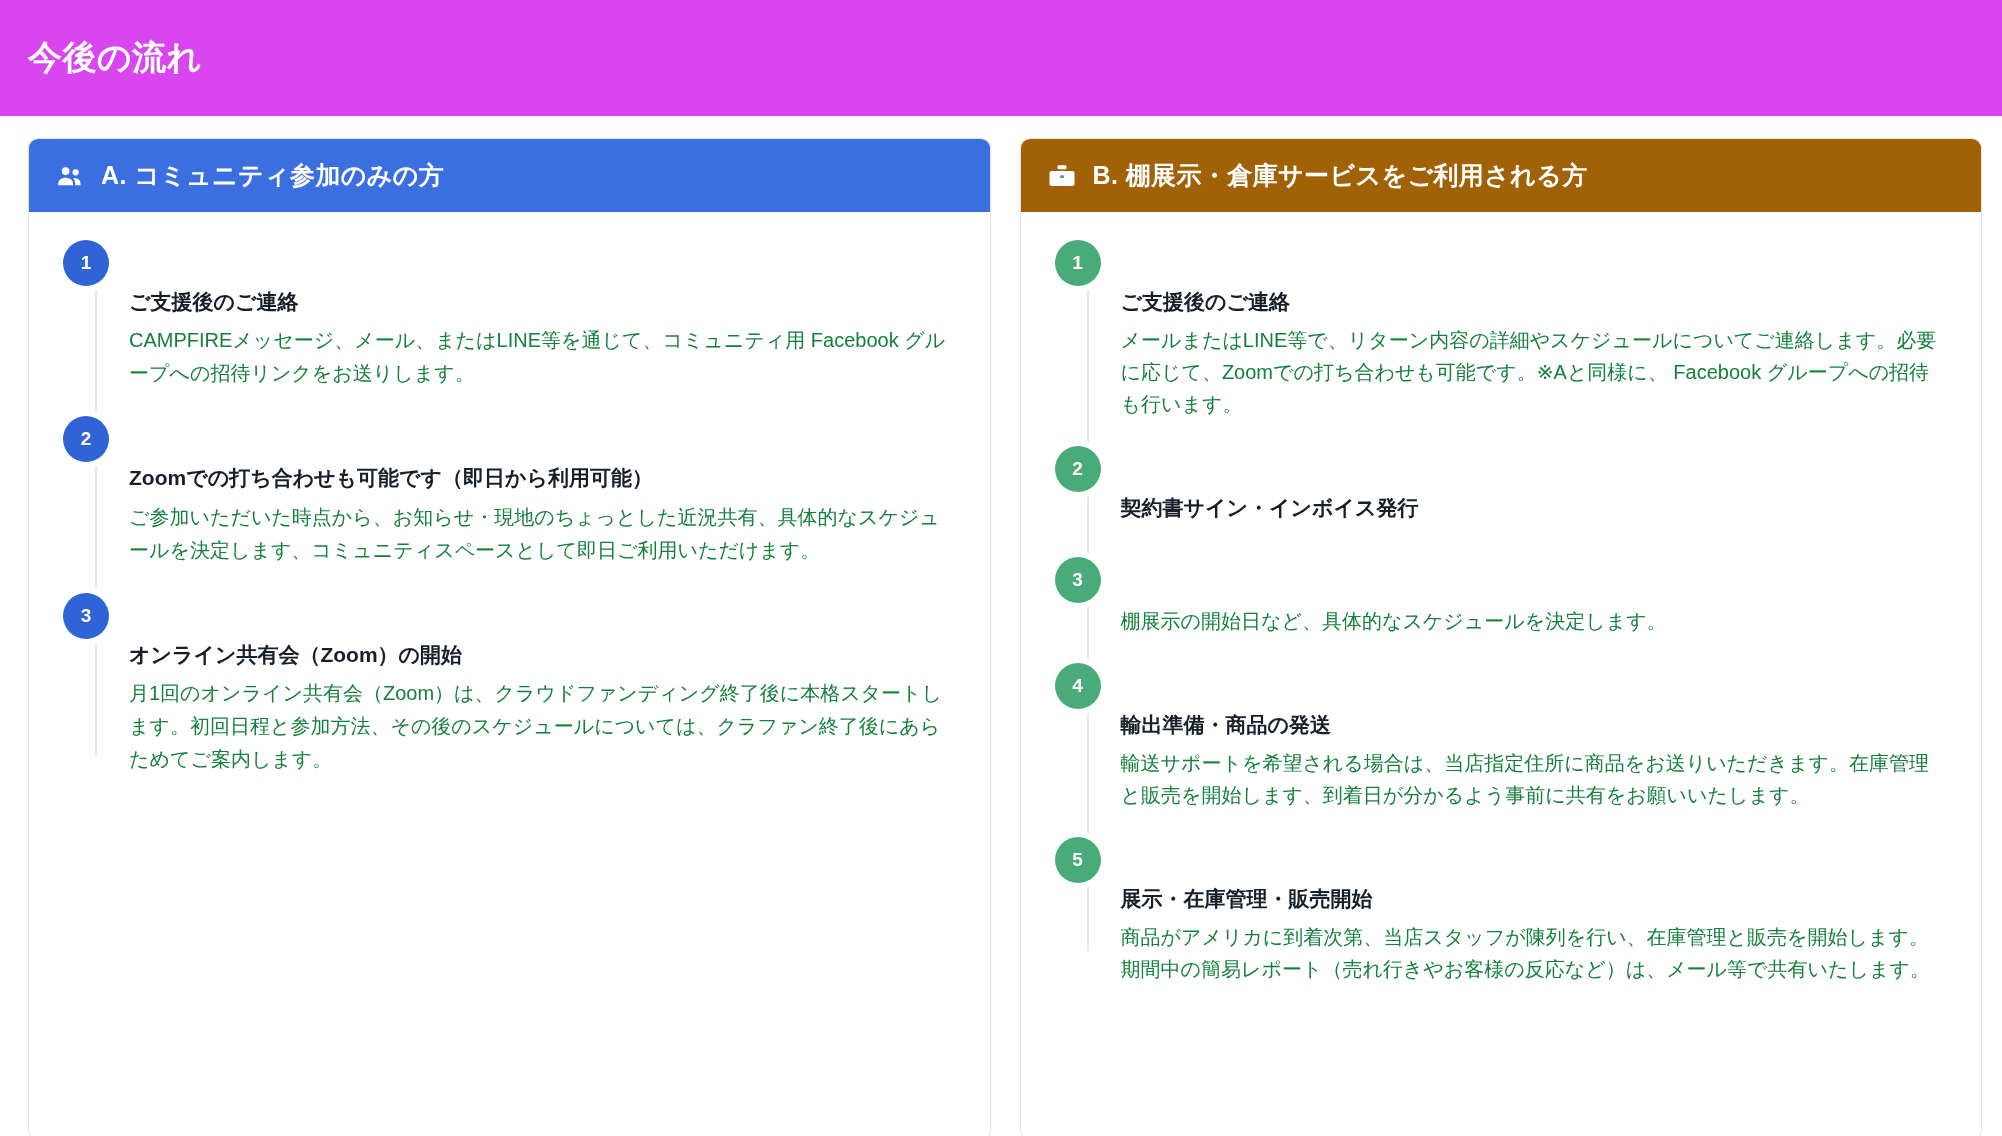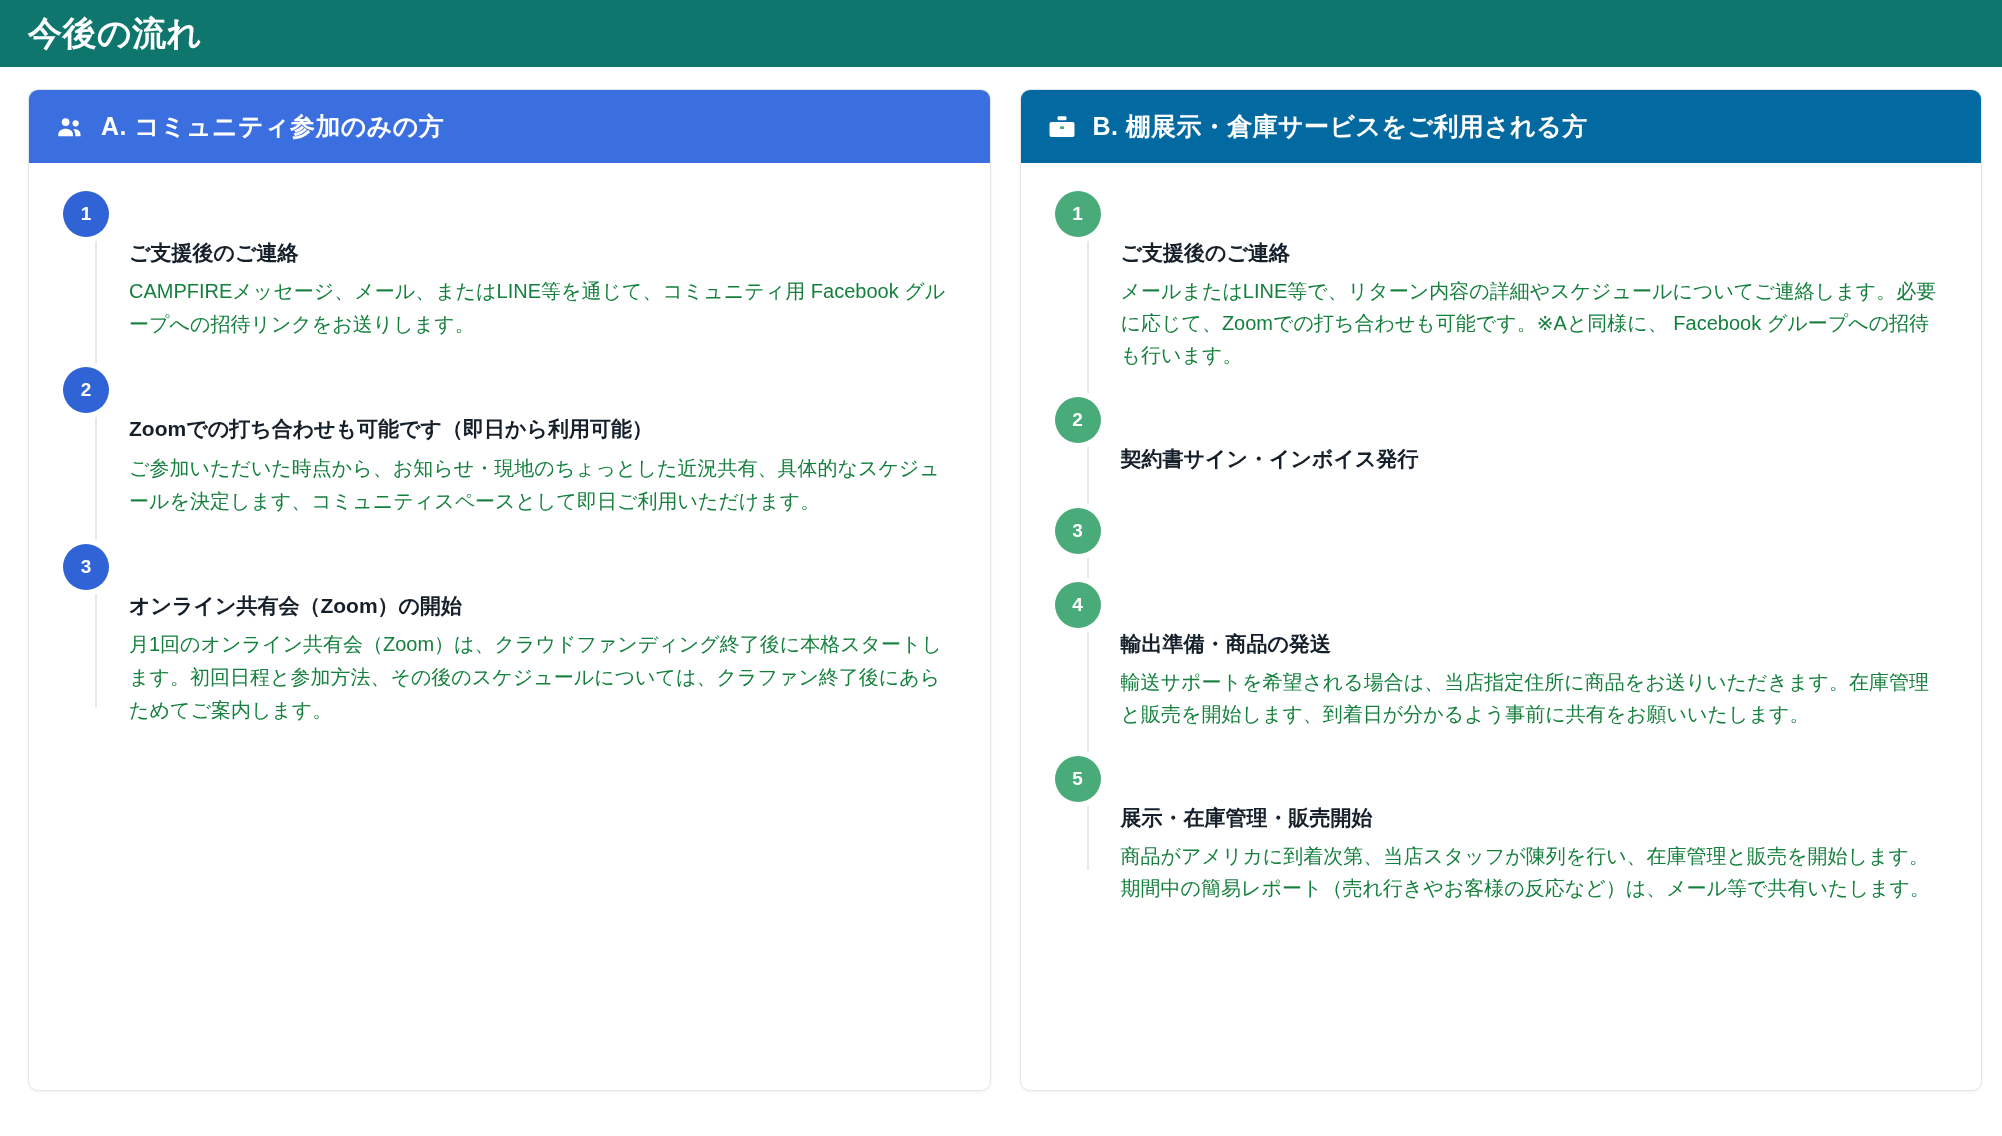--- a/index.html
+++ b/index.html
@@ -10,22 +10,22 @@
   body {
     width: 2002px;
     height: 1136px;
     font-family: "Liberation Sans", "DejaVu Sans", sans-serif;
     color: #1f2933;
     overflow: hidden;
   }
 
   
   .page-banner {
-    background: #0f766e;
-    height: 67px;
+    background: #d946ef;
+    height: 116px;
     display: flex;
     align-items: center;
     padding: 0 28px;
     box-sizing: border-box;
   }
   .page-banner h1 {
     margin: 0;
     color: #ffffff;
     font-size: 34px;
     font-weight: 700;
@@ -50,21 +50,21 @@
   }
 
   .card-header {
     display: flex;
     align-items: center;
     gap: 16px;
     padding: 20px 26px;
     color: #ffffff;
   }
   .card-header.blue { background: #3b6fe0; }
-  .card-header.green { background: #0369a1; }
+  .card-header.green { background: #a16207; }
   .card-header .title {
     font-size: 25px;
     font-weight: 700;
     letter-spacing: 0.4px;
   }
   .hdr-icon {
     width: 30px;
     height: 30px;
     display: inline-flex;
     align-items: center;
@@ -206,20 +206,21 @@
       <div class="step">
         <div class="badge green">2</div>
         <div class="step-body">
           <p class="step-title">契約書サイン・インボイス発行</p>
         </div>
       </div>
 
       <div class="step">
         <div class="badge green">3</div>
         <div class="step-body">
+          <p class="step-desc">棚展示の開始日など、具体的なスケジュールを決定します。</p>
         </div>
       </div>
 
       <div class="step">
         <div class="badge green">4</div>
         <div class="step-body">
           <p class="step-title">輸出準備・商品の発送</p>
           <p class="step-desc">輸送サポートを希望される場合は、当店指定住所に商品をお送りいただきます。在庫管理と販売を開始します、到着日が分かるよう事前に共有をお願いいたします。</p>
         </div>
       </div>

